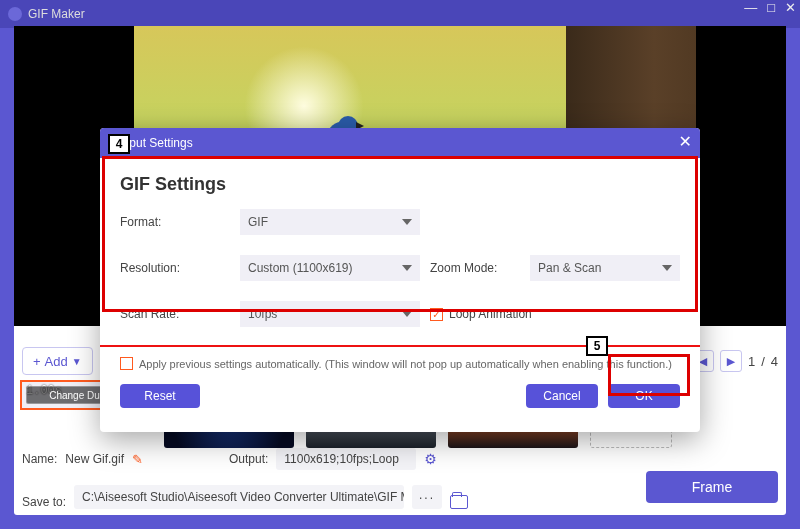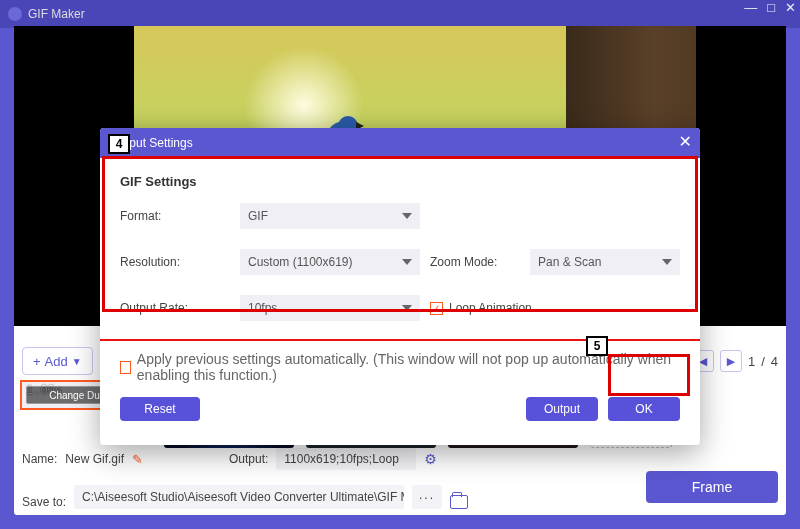--- a/index.html
+++ b/index.html
@@ -47,28 +47,28 @@
   .pencil { color:#ff5a1f; cursor:pointer; font-size:13px; }
   .gear { color:#5b57d1; cursor:pointer; font-size:14px; }
   .folder-ic { width:18px; height:14px; border:1.5px solid #5b57d1; border-radius:2px; position:relative; cursor:pointer; }
   .folder-ic:before { content:""; position:absolute; top:-4px; left:1px; width:8px; height:4px; border:1.5px solid #5b57d1; border-bottom:none; border-radius:2px 2px 0 0; }
 
   
   .modal { position:absolute; top:128px; left:100px; width:600px; background:#fff; border-radius:4px; box-shadow:0 8px 30px rgba(0,0,0,0.35); z-index:20; }
   .modal-hd { height:30px; background:#5b57d1; border-radius:4px 4px 0 0; color:#fff; font-size:12px; display:flex; align-items:center; padding:0 10px; position:relative; }
   .modal-hd .close { position:absolute; right:8px; top:4px; color:#fff; font-size:16px; cursor:pointer; }
   .modal-body { padding:16px 20px 10px 20px; font-size:12px; color:#444; }
-  .section-title { font-weight:bold; color:#333; margin-bottom:14px; font-size:13px; }
+  .section-title { font-weight:bold; color:#333; margin-bottom:14px; font-size:18px; }
   .form-grid { display:grid; grid-template-columns: 110px 180px 90px 150px; row-gap:20px; column-gap:10px; align-items:center; }
   .sel { height:26px; background:#f0eff6; border:none; border-radius:0; padding:0 8px; display:flex; align-items:center; justify-content:space-between; cursor:pointer; font-size:12px; color:#555; }
   .sel .tri { width:0; height:0; border-left:5px solid transparent; border-right:5px solid transparent; border-top:6px solid #666; }
   .chklabel { display:flex; align-items:center; gap:6px; color:#444; }
   .chkbox { width:13px; height:13px; border:1.5px solid #ff5a1f; display:inline-flex; align-items:center; justify-content:center; font-size:10px; color:#ff5a1f; }
   .orangeline { border-top:2px solid #e11; margin:18px -20px 10px -20px; }
-  .apply-row { display:flex; align-items:center; gap:6px; font-size:14px; color:#666; margin:6px 0 14px 0; }
+  .apply-row { display:flex; align-items:center; gap:6px; font-size:11px; color:#666; margin:6px 0 14px 0; }
   .btnrow { display:flex; gap:10px; margin-bottom:14px; align-items:center; }
   .btn { height:24px; border:none; border-radius:4px; font-size:12px; cursor:pointer; color:#fff; }
   .btn.reset  { width:80px; background:#5752d9; }
   .btn.cancel { width:72px; background:#5752d9; margin-left:auto; }
   .btn.ok     { width:72px; background:#5752d9; }
 
   
   .callout { position:absolute; width:22px; height:20px; background:#fff; border:2px solid #000; font-weight:bold; font-size:12px; display:flex; align-items:center; justify-content:center; z-index:40; }
   .redbox1 { position:absolute; border:3px solid #d00; z-index:30; pointer-events:none; }
   .redbox2 { position:absolute; border:3px solid #d00; z-index:30; pointer-events:none; }
@@ -169,40 +169,40 @@
         <div class="sel">
           <span>Custom (1100x619)</span>
             <span class="tri"></span>
         </div>
         <span>Zoom Mode:</span>
         <div class="sel">
           <span>Pan &amp; Scan</span>
             <span class="tri"></span>
         </div>
 
-        <span>Output Rate:</span>
+        <span>Scan Rate:</span>
         <div class="sel">
           <span>10fps</span>
             <span class="tri"></span>
         </div>
         <div class="chklabel" style="grid-column:3 / span 2">
           <span class="chkbox">
               <span>✓</span>
             </span>
           <span>Loop Animation</span>
         </div>
       </div>
       <div class="orangeline"></div>
       <div class="apply-row">
         <span class="chkbox" style="color:transparent"></span>
         <span>Apply previous settings automatically. (This window will not pop up automatically when enabling this function.)</span>
       </div>
       <div class="btnrow">
         <button class="btn reset">Reset</button>
-        <button class="btn cancel">Output</button>
+        <button class="btn cancel">Cancel</button>
         <button class="btn ok">OK</button>
       </div>
     </div>
   </div>
 
   <div class="redbox1" style="top:156px; left:102px; width:596px; height:156px;"></div>
   <div class="callout" style="top:134px; left:108px;">4</div>
   <div class="redbox2" style="top:354px; left:608px; width:82px; height:42px;"></div>
   <div class="callout" style="top:336px; left:586px;">5</div>
 </div>

